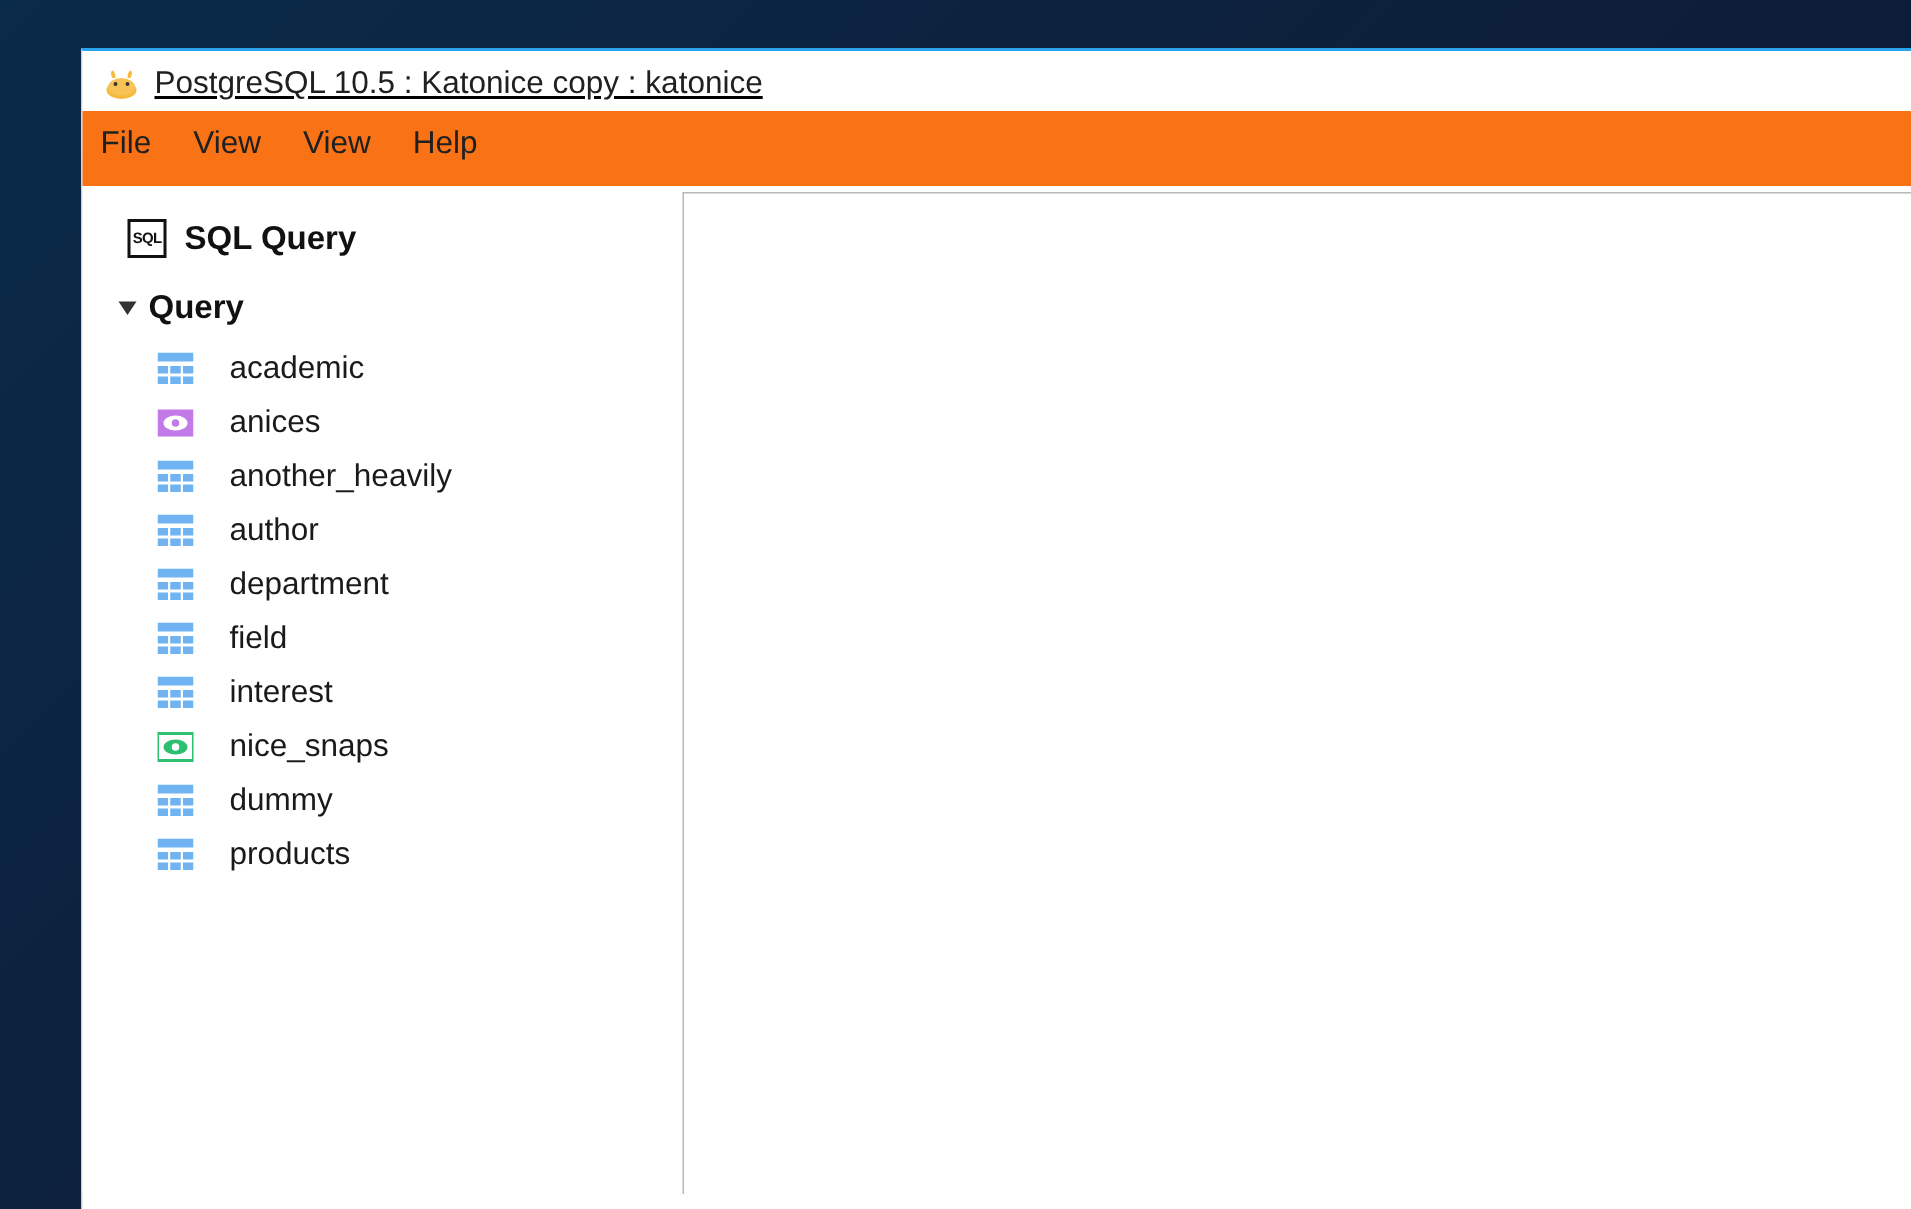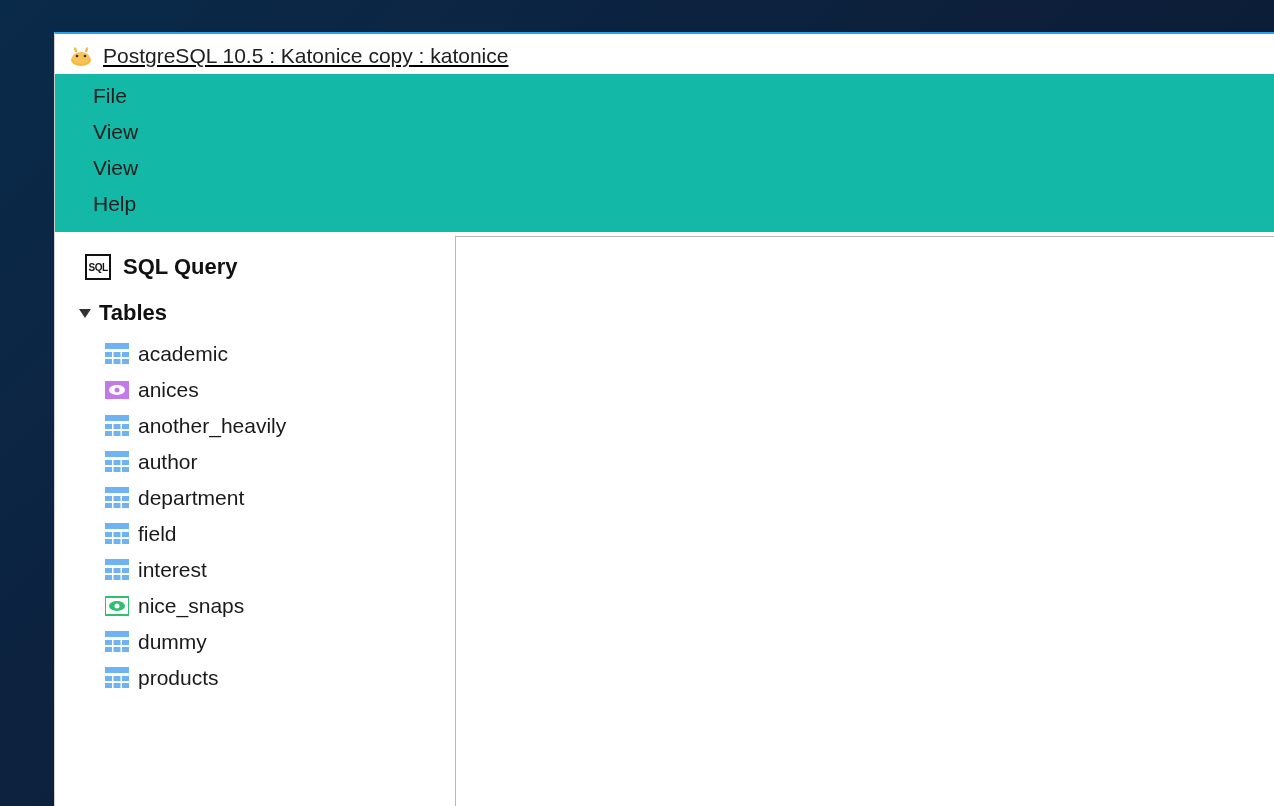--- a/index.html
+++ b/index.html
@@ -28,23 +28,22 @@
     text-decoration: underline;
   }
   .app-icon {
     width: 24px; height: 24px; margin-right: 10px;
     display: flex; align-items: center; justify-content: center;
   }
   .title-text { font-size: 21px; color: #202020; font-weight: 400; }
 
   .menubar {
     display: flex; gap: 8px;
-    padding: 8px 10px 14px 28px;
-    background: #14b8a6;
-    flex-direction: column;
+    padding: 8px 10px 14px 2px;
+    background: #f97316;
   }
   .menu-item {
     font-size: 21px; color: #202020;
     padding: 2px 10px; cursor: default;
   }
 
   .body-area {
     display: flex;
     height: calc(100% - 100px);
   }
@@ -79,21 +78,21 @@
     border-left: 6px solid transparent;
     border-right: 6px solid transparent;
     border-top: 9px solid #333;
     transform: rotate(0deg);
     margin-left: 2px;
   }
   .tree-header-label { font-size: 22px; font-weight: 700; color: #111; }
 
   .tree-list { padding-left: 28px; }
   .tree-item {
-    display: flex; align-items: center; gap: 9px;
+    display: flex; align-items: center; gap: 24px;
     padding: 6px 0;
     cursor: default;
   }
   .tree-label { font-size: 21px; color: #1a1a1a; }
 
   .table-icon {
     width: 24px; height: 22px;
     display: inline-block;
     position: relative;
   }
@@ -138,21 +137,21 @@
 
       <div class="sidebar">
 
         <div class="sql-query-row">
           <span class="sql-icon">SQL</span>
           <span class="sql-query-label">SQL Query</span>
         </div>
 
         <div class="tree-header">
           <span class="disclosure"></span>
-          <span class="tree-header-label">Tables</span>
+          <span class="tree-header-label">Query</span>
         </div>
 
         <div class="tree-list">
 
           <div class="tree-item">
             <span class="table-icon">
               <svg width="24" height="22" viewBox="0 0 24 22">
                   <rect x="0" y="0" width="24" height="6" fill="#6fb3f2"></rect>
                   <rect x="0" y="9" width="7" height="5" fill="#6fb3f2"></rect>
                   <rect x="8.5" y="9" width="7" height="5" fill="#6fb3f2"></rect>

